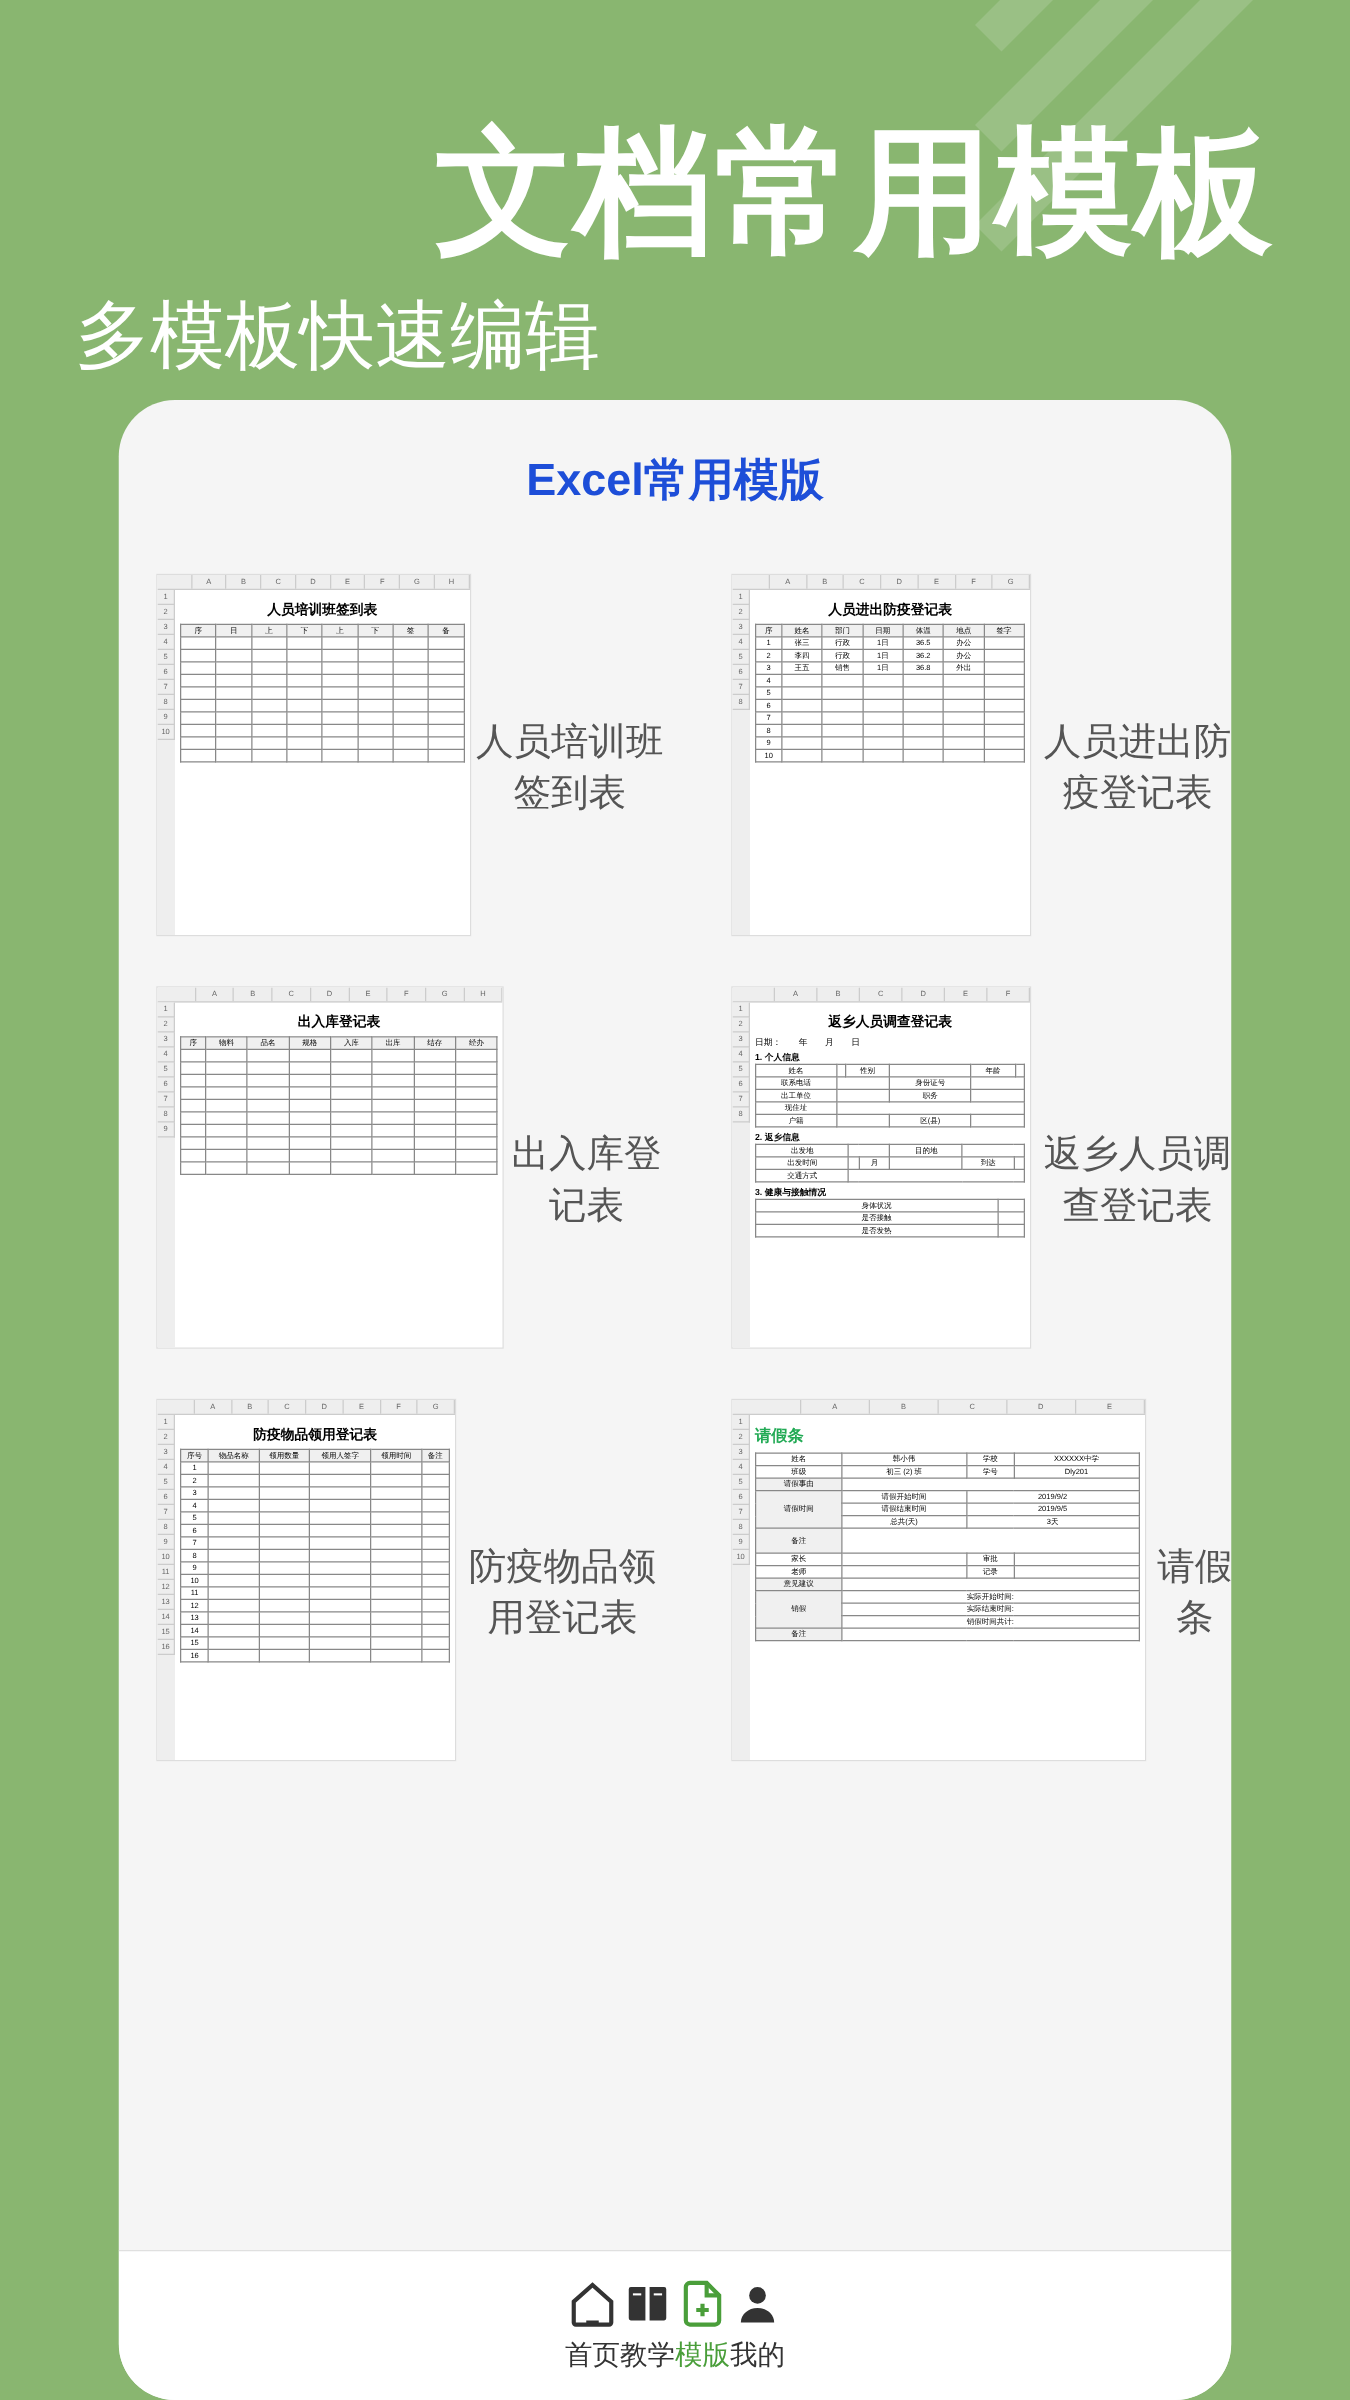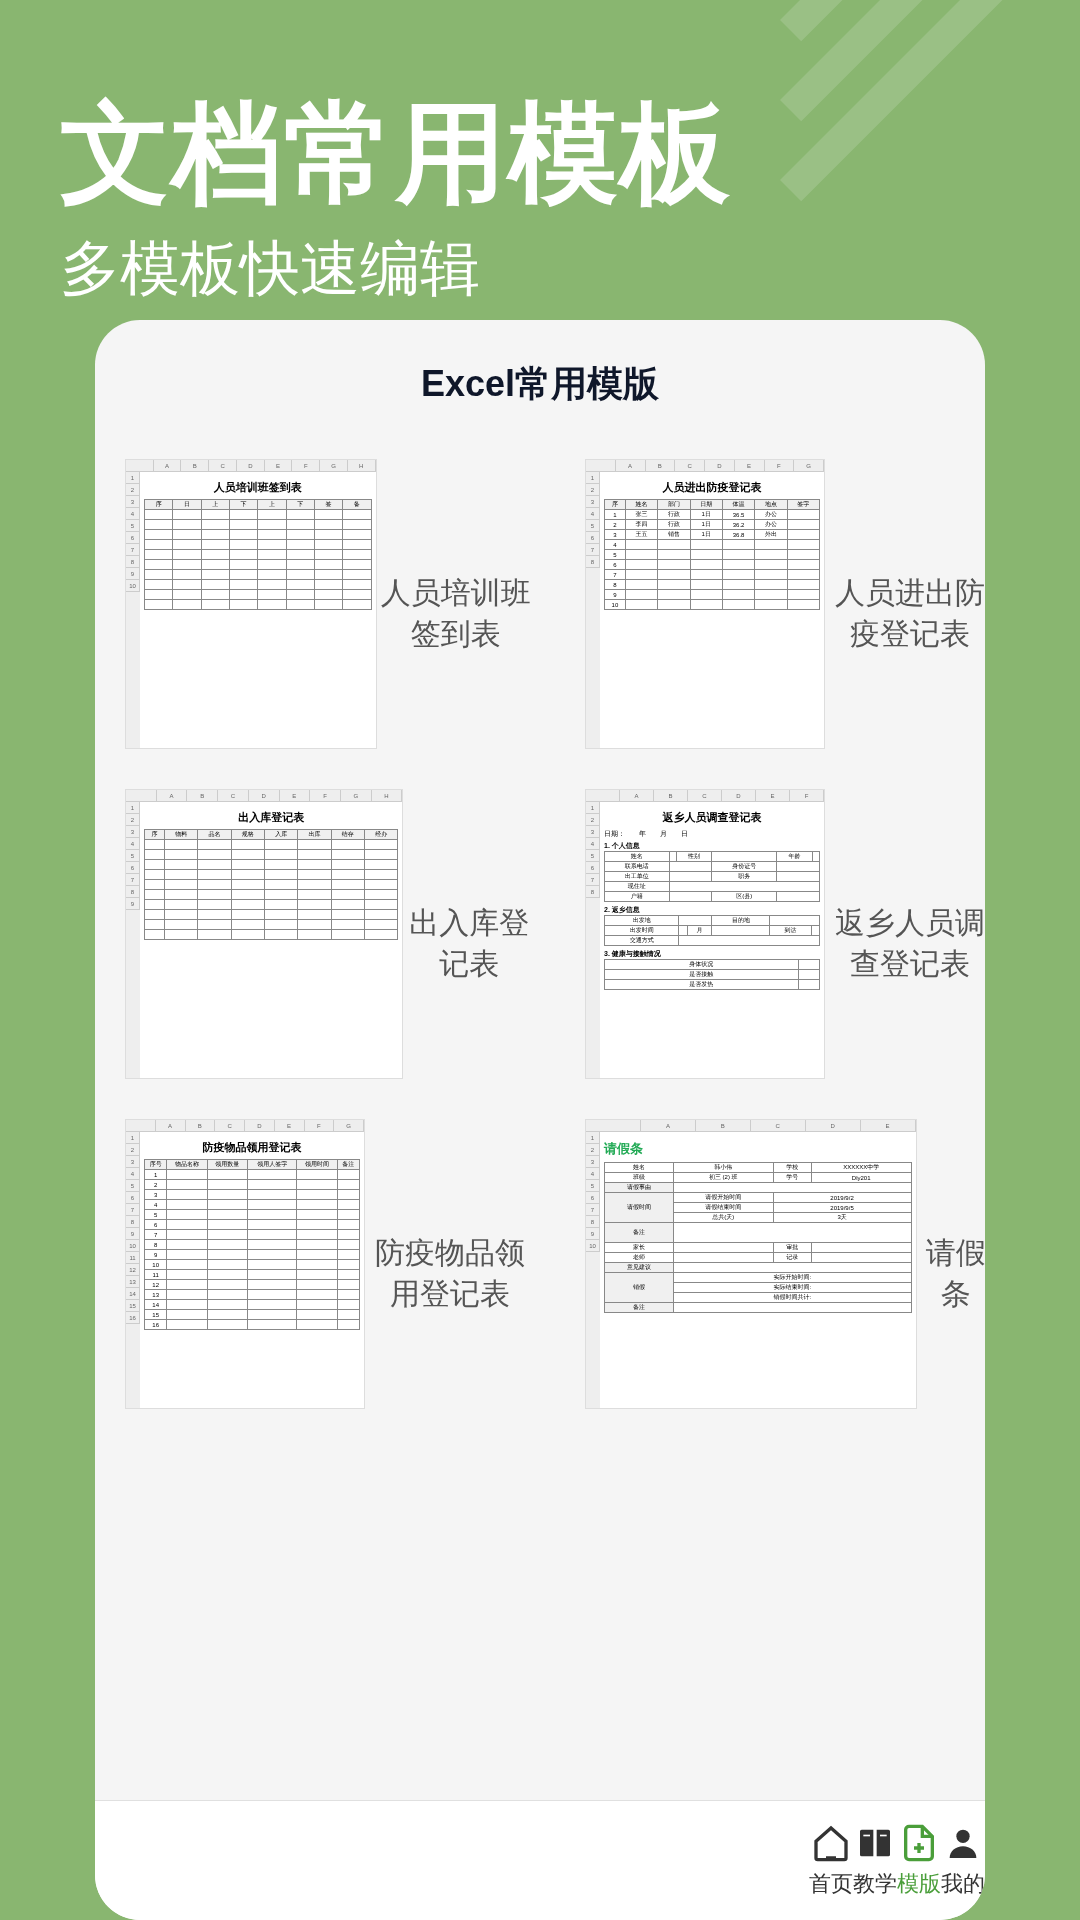--- a/index.html
+++ b/index.html
@@ -32,20 +32,21 @@
       transform-origin: left top;
     }
     .header {
       padding: 80px 60px 30px 60px;
     }
     .main-title {
       color: #fff;
       font-size: 110px;
       font-weight: 700;
       letter-spacing: 2px;
+      text-align: right;
     }
     .sub-title {
       color: #fff;
       font-size: 60px;
       font-weight: 400;
     }
     .phone-frame {
       position: absolute;
       left: 95px;
       top: 320px;
@@ -57,21 +58,21 @@
     }
     .phone-content {
       padding: 40px 30px 0 30px;
       height: calc(100% - 120px);
       overflow: hidden;
     }
     .section-title {
       text-align: center;
       font-size: 36px;
       font-weight: 700;
-      color: #0f172a;
+      color: #1d4ed8;
       margin-bottom: 50px;
     }
     .template-grid {
       display: grid;
       grid-template-columns: 1fr 1fr;
       gap: 40px 50px;
     }
     .template-card {
       display: flex;
       align-items: center;
@@ -93,21 +94,21 @@
     
     .bottom-nav {
       position: absolute;
       bottom: 0;
       left: 0;
       right: 0;
       height: 120px;
       background: #fff;
       border-top: 1px solid #e0e0e0;
       display: flex;
-      justify-content: flex-end;
+      justify-content: center;
       align-items: center;
     }
     .nav-item {
       display: flex;
       flex-direction: column;
       align-items: center;
       gap: 6px;
     }
     .nav-icon {
       width: 40px;

